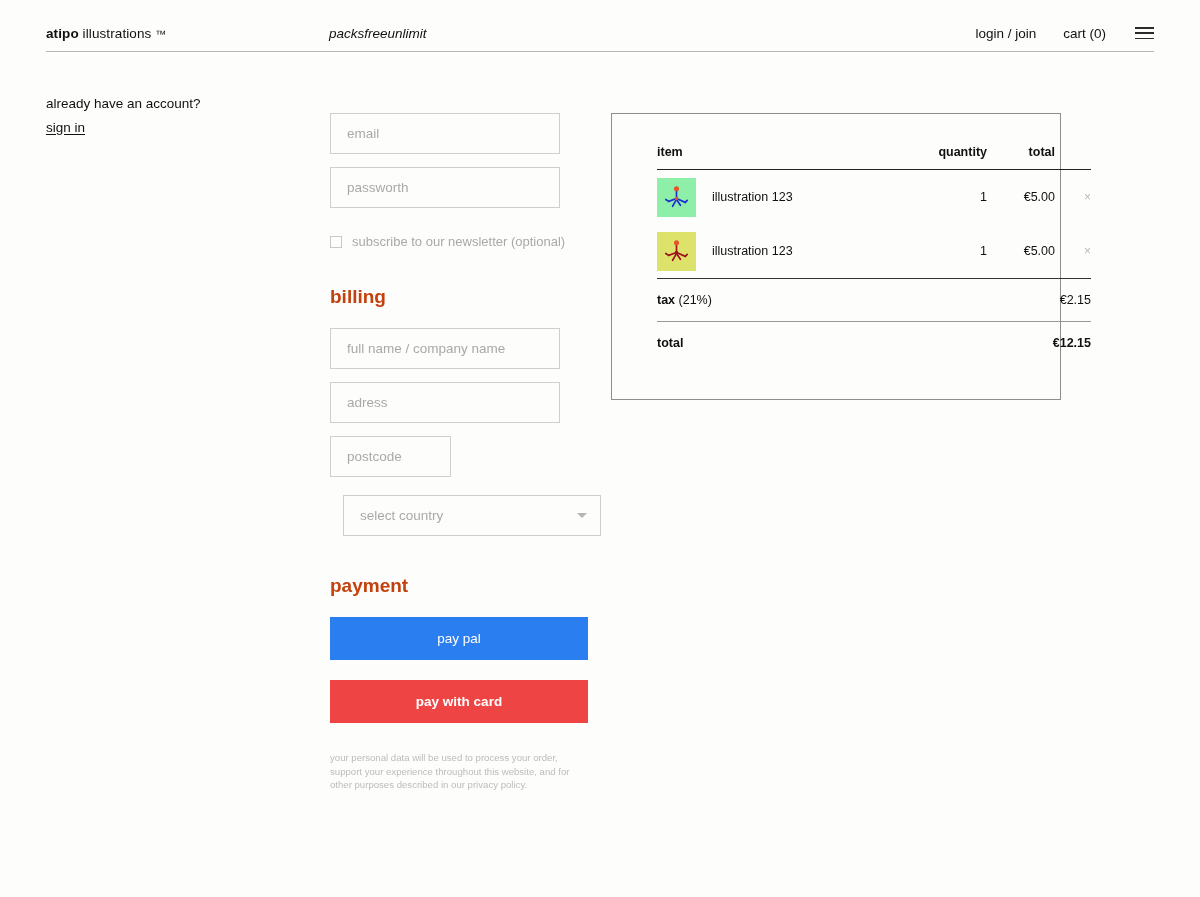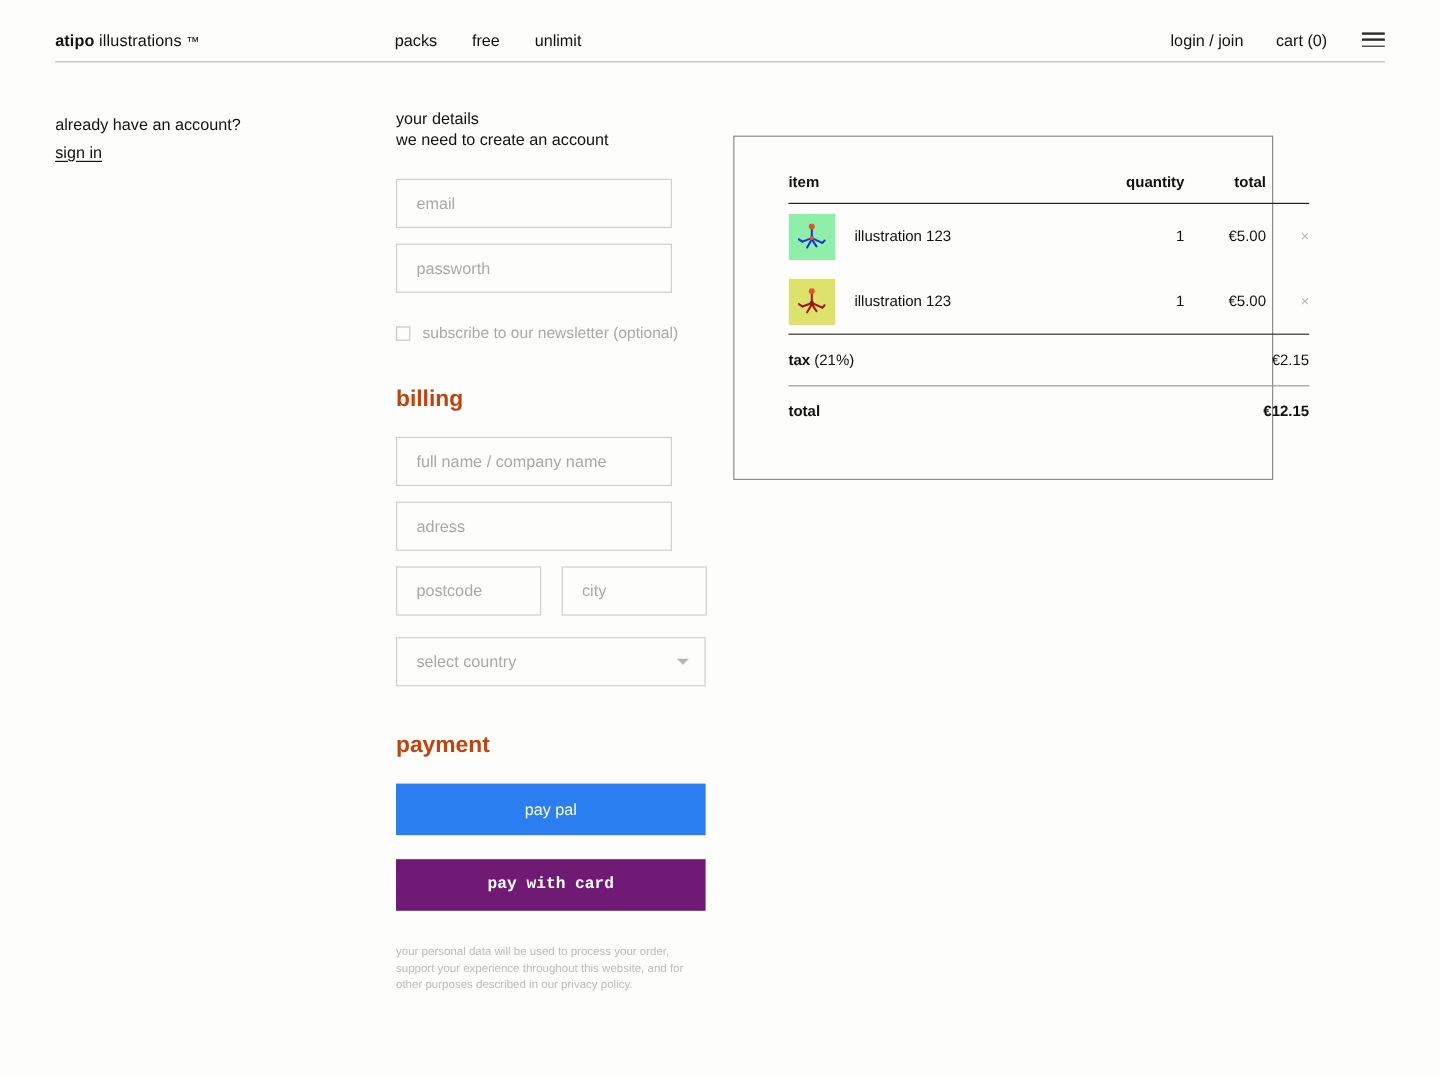--- a/index.html
+++ b/index.html
@@ -36,21 +36,21 @@
   }
   .brand .brand-bold { font-weight: 700; }
   .brand .brand-rest { font-weight: 400; }
   .brand .tm { font-size: 11px; }
 
   .nav-center {
     position: absolute;
     left: 283px;
     top: 27px;
     display: flex;
-    gap: 29px;
+    font-style: italic;
   }
   .nav-right {
     position: absolute;
     right: 0;
     top: 27px;
     display: flex;
     align-items: center;
     gap: 27px;
   }
   .nav-link {
@@ -138,21 +138,21 @@
     border: 1px solid #cfcfcc;
     background: transparent;
     font-family: "Liberation Sans", sans-serif;
     font-size: 13.5px;
     color: #9a9a97;
     padding: 0 16px;
     outline: none;
   }
   .field-half::placeholder { color: #a9a9a6; opacity: 1; }
 
-  .select-wrap { position: relative; width: 258px; height: 43px; }
+  .select-wrap { position: relative; width: 258px; height: 43px; margin-left: 13px; }
   .select-box {
     width: 258px;
     height: 41px;
     border: 1px solid #cfcfcc;
     display: flex;
     align-items: center;
     padding: 0 16px;
     font-size: 13.5px;
     color: #a9a9a6;
   }
@@ -191,21 +191,21 @@
     font-size: 13.5px;
     font-weight: 700;
     color: #ffffff;
     cursor: pointer;
     display: flex;
     align-items: center;
     justify-content: center;
     text-align: right;
   }
   .btn-paypal { background: #2a7ef0; font-weight: 400; }
-  .btn-card { background: #701a75; font-family: Liberation Mono, monospace; }
+  .btn-card { background: #ef4444; }
 
   .legal {
     width: 258px;
     font-size: 9.6px;
     line-height: 13.5px;
     color: #bcbcb9;
   }
 
   
   .col-cart {
@@ -322,24 +322,20 @@
   </div>
 </div>
 
 <div class="col-left">
   <div class="left-text">already have an account?</div>
   <a class="signin-link" href="#">sign in</a>
 </div>
 
 <div class="col-form">
 
-  <div class="form-heading">
-    <div>your details</div>
-    <div>we need to create an account</div>
-  </div>
 
   <div class="mt23">
     <input class="field" type="email" placeholder="email" style="">
   </div>
 
   <div class="mt13">
     <input class="field" type="password" placeholder="passworth" style="">
   </div>
 
   <div class="check-row mt26">
@@ -352,21 +348,20 @@
   <div class="mt20">
     <input class="field" type="text" placeholder="full name / company name" style="">
   </div>
 
   <div class="mt13">
     <input class="field" type="text" placeholder="adress" style="">
   </div>
 
   <div class="field-row mt13">
     <input class="field-half" type="text" placeholder="postcode" style="">
-    <input class="field-half" type="text" placeholder="city" style="">
   </div>
 
   <div class="select-wrap mt18">
     <div class="select-box">select country</div>
     <span class="select-arrow"></span>
   </div>
 
   <div class="section-title mt37">payment</div>
 
   <button class="btn btn-paypal mt20">pay pal</button>

